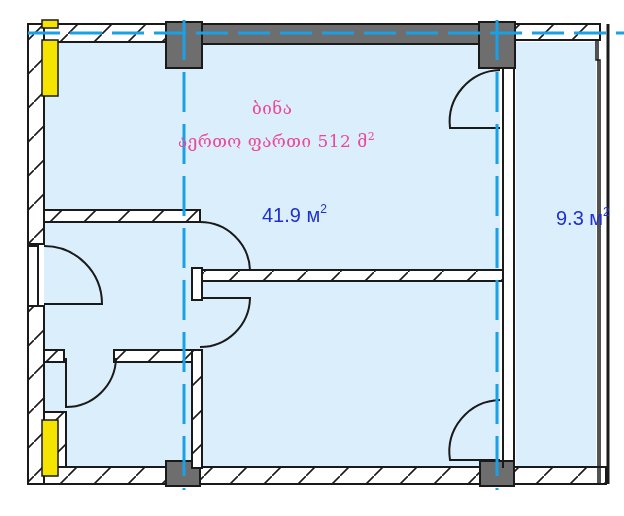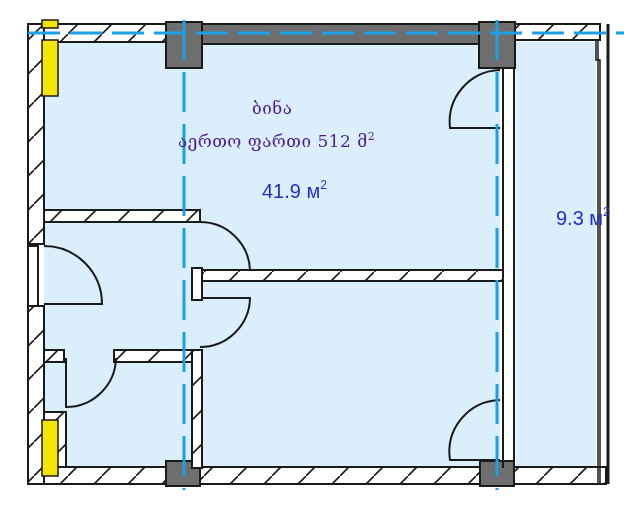--- a/index.html
+++ b/index.html
@@ -1,19 +1,19 @@
 <!DOCTYPE html>
 <html><head>
 <meta charset="utf-8">
 <style>
   html, body { margin:0; padding:0; background:#ffffff; }
   body { width:624px; height:516px; position:relative; overflow:hidden; font-family:"DejaVu Sans", sans-serif; }
   #plan { position:absolute; left:0; top:0; width:624px; height:516px; }
   .label { position:absolute; white-space:nowrap; }
-  .geo { font-family:"DejaVu Serif", serif; color:#4c1d95; font-size:17px; letter-spacing:0.5px; }
+  .geo { font-family:"DejaVu Serif", serif; color:#ec4899; font-size:17px; letter-spacing:0.5px; }
   .area { font-family:"Liberation Sans", sans-serif; color:#1f2fd0; font-size:20px; }
   .area sup { font-size:12px; vertical-align:9px; }
 </style>
 </head>
 <body>
 
 <svg id="plan" viewBox="0 0 624 516" xmlns="http://www.w3.org/2000/svg">
   <defs>
     <pattern id="hatch" patternUnits="userSpaceOnUse" width="34" height="34" patternTransform="rotate(0)">
       <rect width="34" height="34" fill="#ffffff"></rect>
@@ -90,19 +90,19 @@
     <line x1="497" y1="20" x2="497" y2="490" stroke-dasharray="40,12"></line>
   </g>
 </svg>
 
 <div class="label geo" style="left:252px; top:98px;">ბინა</div>
 <div class="label geo" style="left:178px; top:130px;text-align:center;">
   <span>აერთო ფართი 512</span>
   <span>მ</span><sup style="font-size:11px;">2</sup>
 </div>
 
-<div class="label area" style="left:262px; top:178px;">
+<div class="label area" style="left:262px; top:202px;">
   <span>41.9 м</span><sup>2</sup>
 </div>
 
 <div class="label area" style="left:556px; top:205px;">
   <span>9.3 м</span><sup>2</sup>
 </div>
 
 </body></html>

